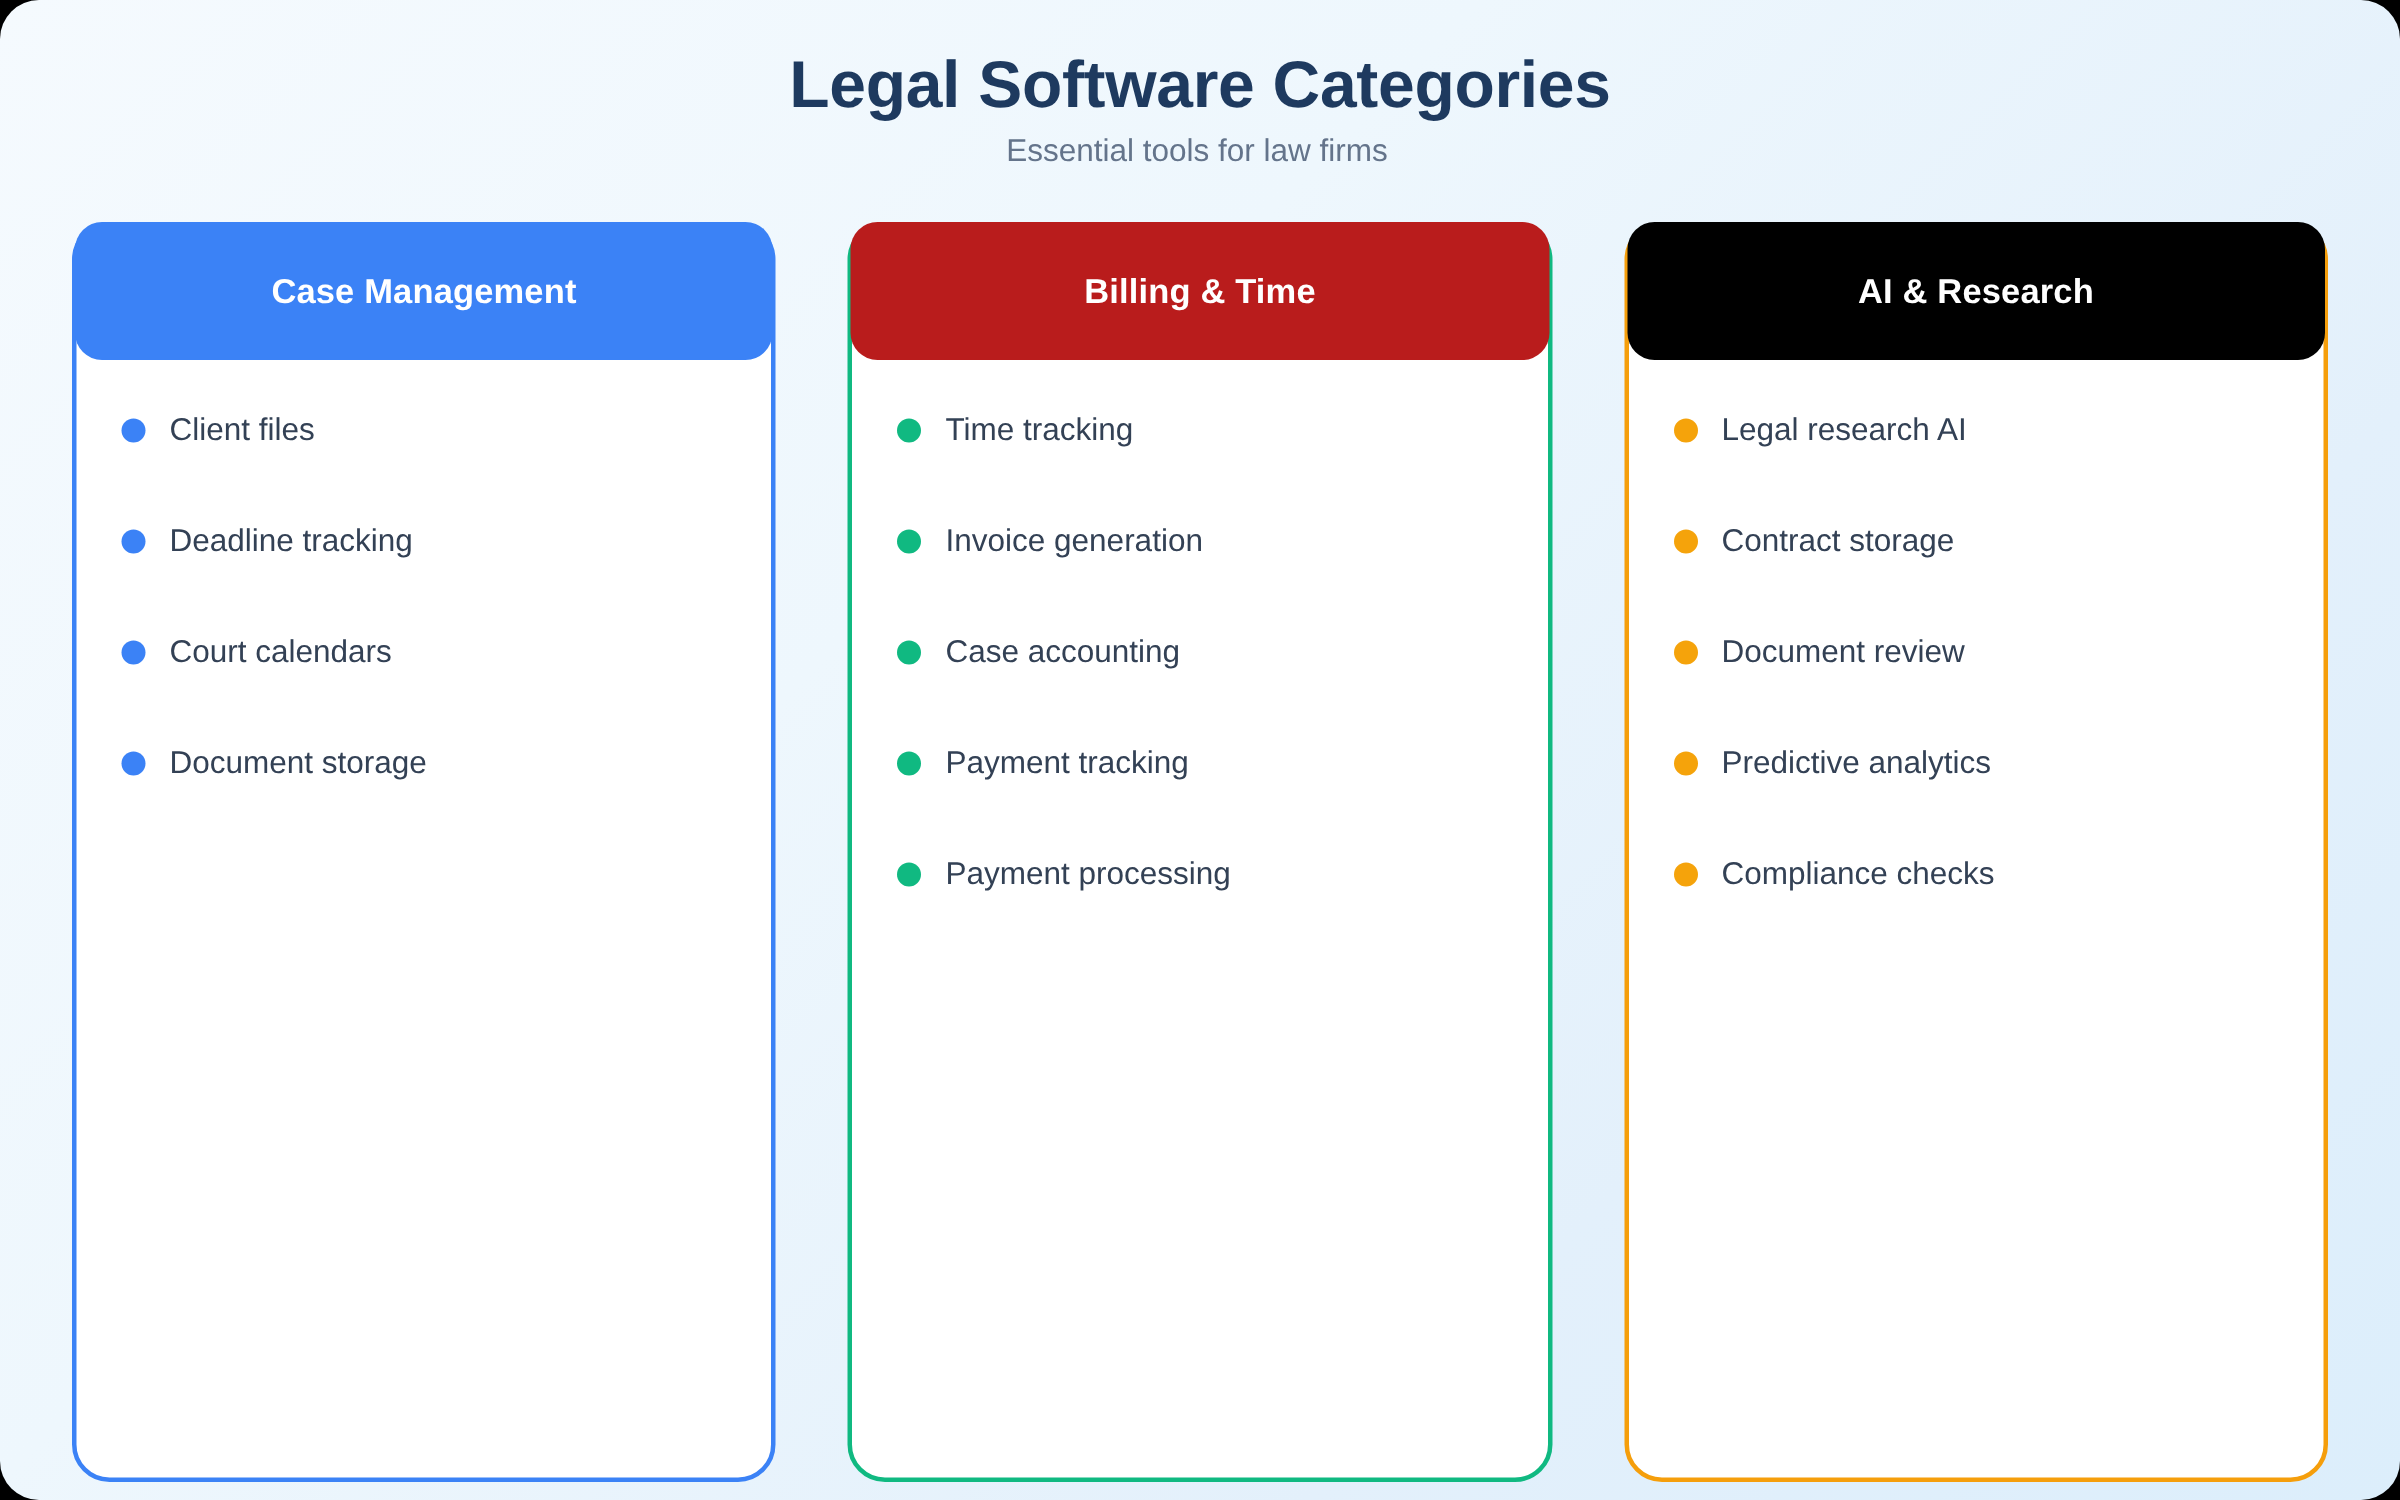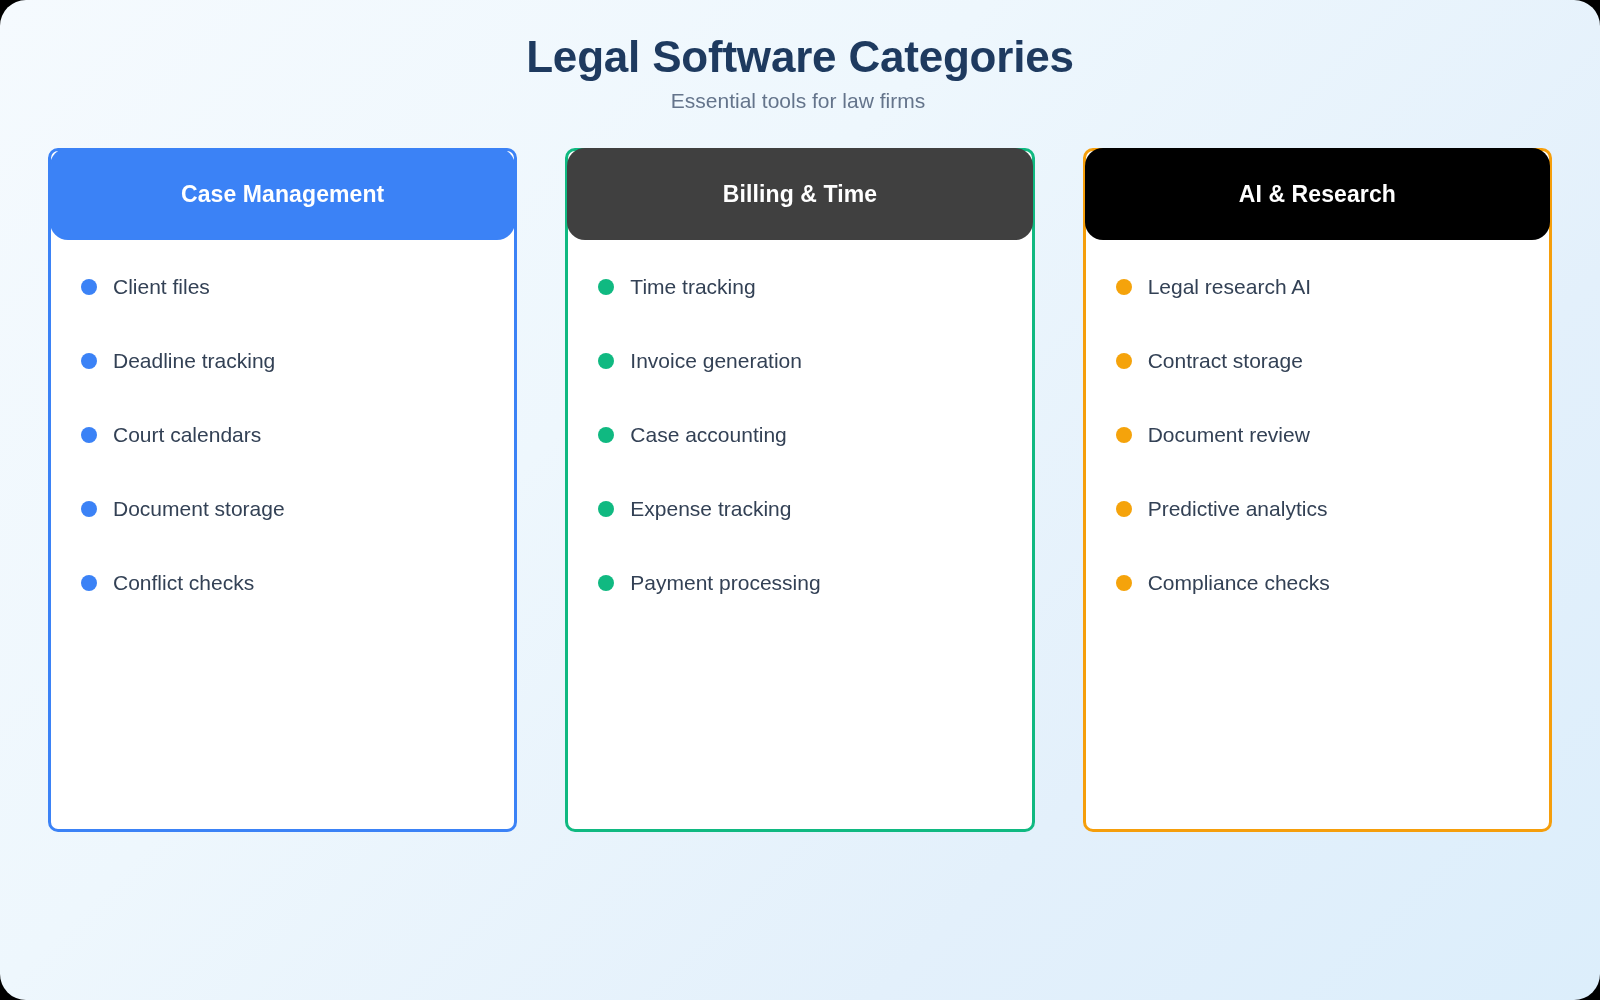--- a/index.html
+++ b/index.html
@@ -49,45 +49,45 @@
     position: absolute;
     top: 148px;
     left: 48px;
     right: 48px;
     display: flex;
     gap: 48px;
   }
   .card {
     position: relative;
     flex: 1 1 0;
-    height: 684px;
+    height: 840px;
     box-sizing: border-box;
     background: #ffffff;
     border: 3px solid #3b82f6;
-    border-radius: 10px;
+    border-radius: 25px;
   }
   .card.accent-blue   { border-color: #3b82f6; }
   .card.accent-green  { border-color: #10b981; }
   .card.accent-orange { border-color: #f59e0b; }
 
   .card-header {
     position: absolute;
     top: -3px;
     left: -1px;
     right: -1px;
     height: 92px;
     box-sizing: border-box;
     display: flex;
     align-items: center;
     justify-content: center;
     border-radius: 18px;
     background: #3b82f6;
   }
   .accent-blue   .card-header { background: #3b82f6; }
-  .accent-green  .card-header { background: #404040; }
+  .accent-green  .card-header { background: #b91c1c; }
   .accent-orange .card-header { background: #000000; }
 
   .card-header-title {
     font-size: 23px;
     font-weight: bold;
     color: #ffffff;
     letter-spacing: 0.1px;
   }
 
   .card-list {
@@ -151,24 +151,20 @@
           <span class="list-item-label">Deadline tracking</span>
         </li>
         <li class="list-item">
           <span class="bullet"></span>
           <span class="list-item-label">Court calendars</span>
         </li>
         <li class="list-item">
           <span class="bullet"></span>
           <span class="list-item-label">Document storage</span>
         </li>
-        <li class="list-item">
-          <span class="bullet"></span>
-          <span class="list-item-label">Conflict checks</span>
-        </li>
       </ul>
     </div>
 
     <div class="card accent-green">
       <div class="card-header">
         <span class="card-header-title">Billing &amp; Time</span>
       </div>
       <ul class="card-list">
         <li class="list-item">
           <span class="bullet"></span>
@@ -177,21 +173,21 @@
         <li class="list-item">
           <span class="bullet"></span>
           <span class="list-item-label">Invoice generation</span>
         </li>
         <li class="list-item">
           <span class="bullet"></span>
           <span class="list-item-label">Case accounting</span>
         </li>
         <li class="list-item">
           <span class="bullet"></span>
-          <span class="list-item-label">Expense tracking</span>
+          <span class="list-item-label">Payment tracking</span>
         </li>
         <li class="list-item">
           <span class="bullet"></span>
           <span class="list-item-label">Payment processing</span>
         </li>
       </ul>
     </div>
 
     <div class="card accent-orange">
       <div class="card-header">

